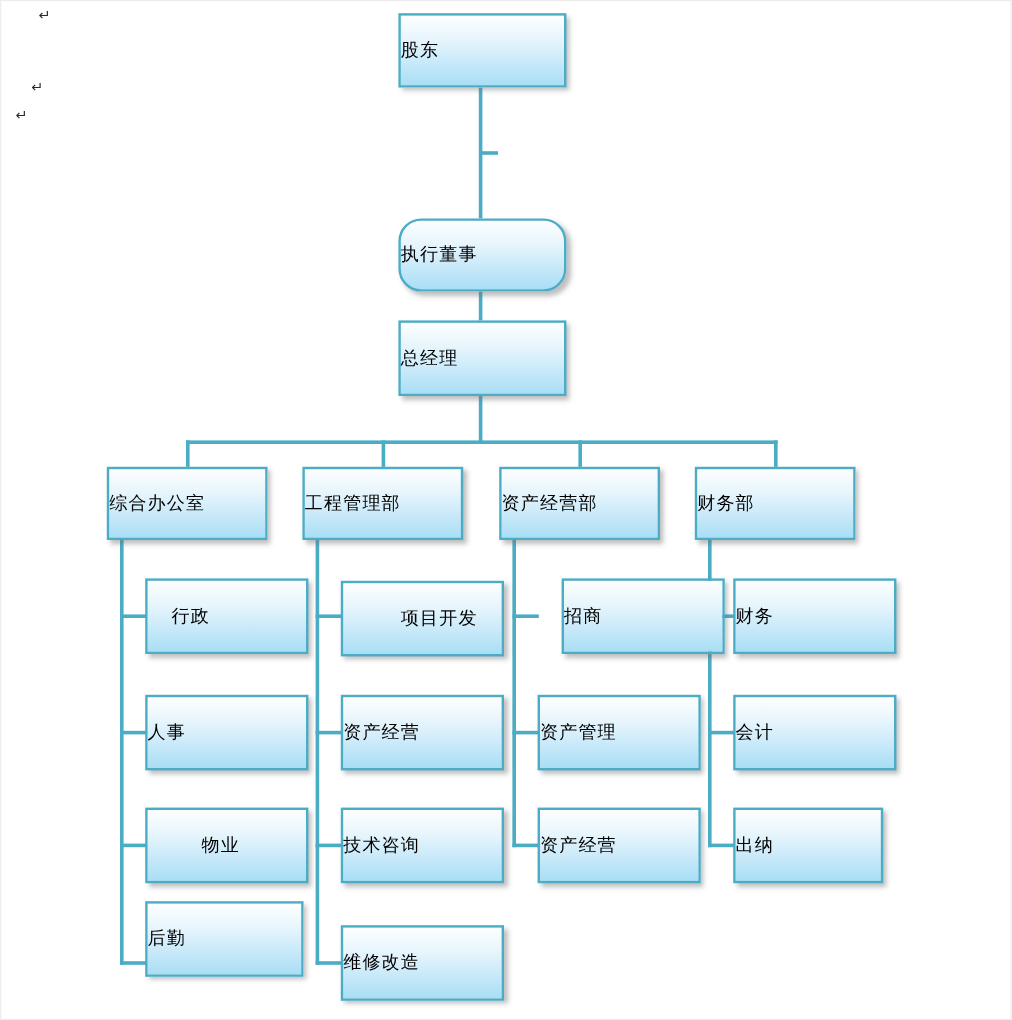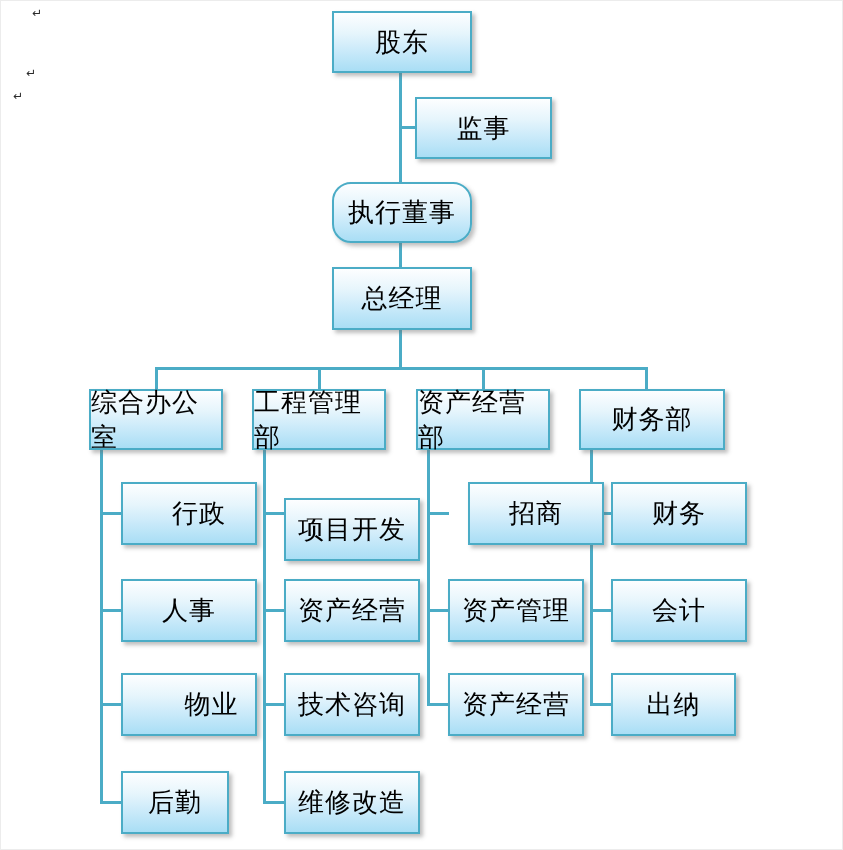--- a/index.html
+++ b/index.html
@@ -13,22 +13,22 @@
   .canvas {
     position:absolute; inset:0;
     background:#ffffff;
     border:1px solid #ececec;
   }
   .node {
     position:absolute;
     border:2px solid #4BACC6;
     background:linear-gradient(to bottom,#fdfeff 0%,#e6f5fc 35%,#cdebfa 62%,#a9def5 100%);
     box-shadow:3px 3px 4px rgba(110,110,110,0.45);
-    display:flex; align-items:center; justify-content:center;
-    font-size:26px; color:#000; letter-spacing:1px;
+    display:flex; align-items:center; justify-content:flex-start;
+    font-size:15px; color:#000; letter-spacing:1px;
     cursor:default;
   }
   .line {
     position:absolute;
     background:#4BACC6;
   }
   .pmark {
     position:absolute;
     color:#2b2b2b;
     font-size:12px;
@@ -72,57 +72,54 @@
   <div class="line" style="left:426px;top:702px;width:22px;height:3px;"></div>
 
   <div class="line" style="left:589px;top:449px;width:3px;height:256px;"></div>
   <div class="line" style="left:589px;top:511px;width:22px;height:3px;"></div>
   <div class="line" style="left:589px;top:608px;width:22px;height:3px;"></div>
   <div class="line" style="left:589px;top:702px;width:22px;height:3px;"></div>
 
   <div class="node" style="left:331px;top:10px;width:140px;height:62px;">
     <span>股东</span>
   </div>
-  <div class="node" style="left:414px;top:96px;width:137px;height:62px;">
-    <span>监事</span>
-  </div>
   <div class="node" style="left:331px;top:181px;width:140px;height:61px;border-radius:19px;">
     <span>执行董事</span>
   </div>
   <div class="node" style="left:331px;top:266px;width:140px;height:63px;">
     <span>总经理</span>
   </div>
 
   <div class="node" style="left:88px;top:388px;width:134px;height:61px;">
     <span>综合办公室</span>
   </div>
   <div class="node" style="left:251px;top:388px;width:134px;height:61px;">
     <span>工程管理部</span>
   </div>
   <div class="node" style="left:415px;top:388px;width:134px;height:61px;">
     <span>资产经营部</span>
   </div>
-  <div class="node" style="left:578px;top:388px;width:146px;height:61px;">
+  <div class="node" style="left:578px;top:388px;width:134px;height:61px;">
     <span>财务部</span>
   </div>
 
   <div class="node" style="left:120px;top:481px;width:136px;height:63px;padding-left:20px;">
     <span>行政</span>
   </div>
   <div class="node" style="left:120px;top:578px;width:136px;height:63px;">
     <span>人事</span>
   </div>
   <div class="node" style="left:120px;top:672px;width:136px;height:63px;padding-left:45px;">
     <span>物业</span>
   </div>
-  <div class="node" style="left:120px;top:770px;width:108px;height:63px;">
+  <div class="node" style="left:120px;top:750px;width:132px;height:63px;">
     <span>后勤</span>
   </div>
 
-  <div class="node" style="left:283px;top:497px;width:136px;height:63px;">
+  <div class="node" style="left:283px;top:483px;width:136px;height:63px;padding-left:48px;">
     <span>项目开发</span>
   </div>
   <div class="node" style="left:283px;top:578px;width:136px;height:63px;">
     <span>资产经营</span>
   </div>
   <div class="node" style="left:283px;top:672px;width:136px;height:63px;">
     <span>技术咨询</span>
   </div>
   <div class="node" style="left:283px;top:770px;width:136px;height:63px;">
     <span>维修改造</span>

